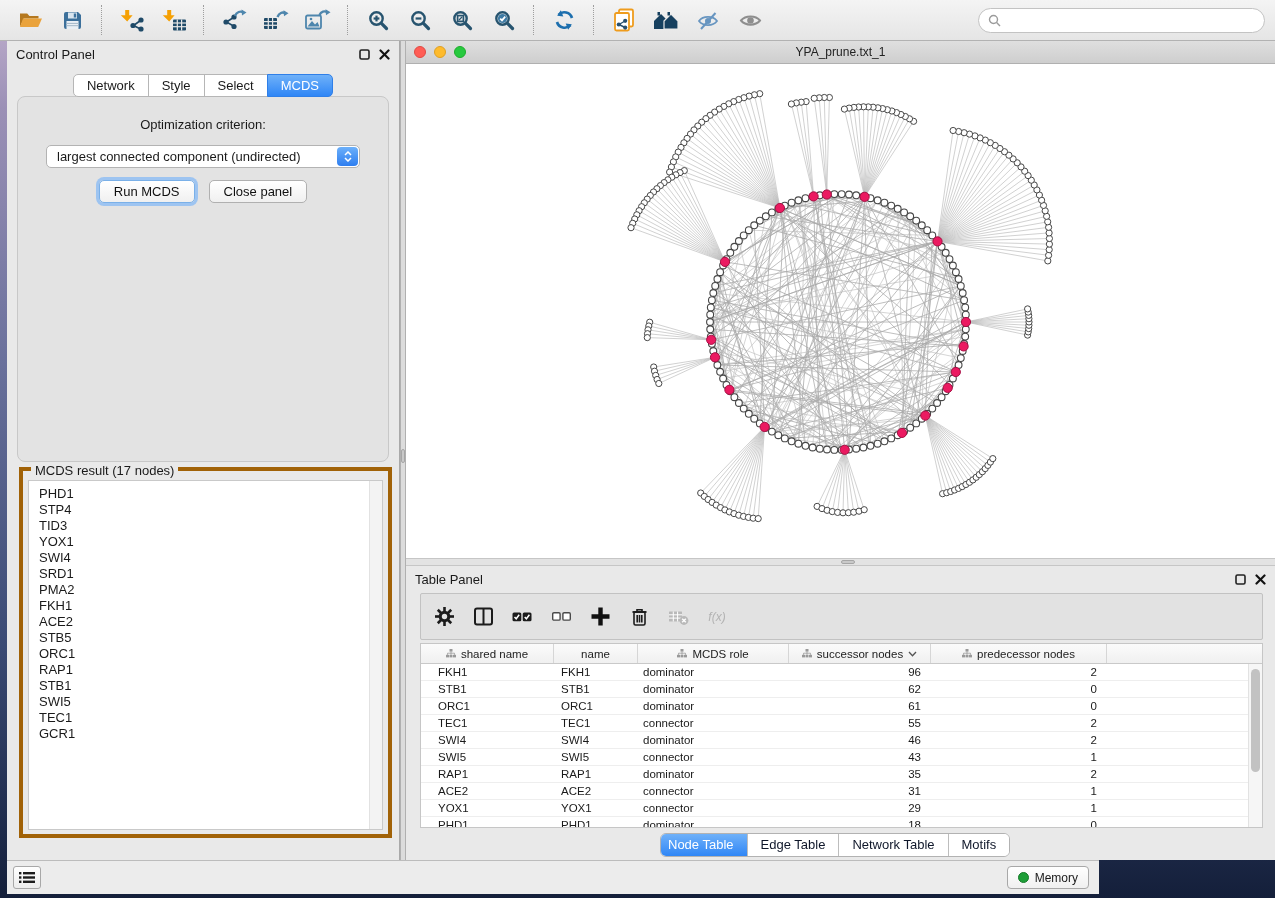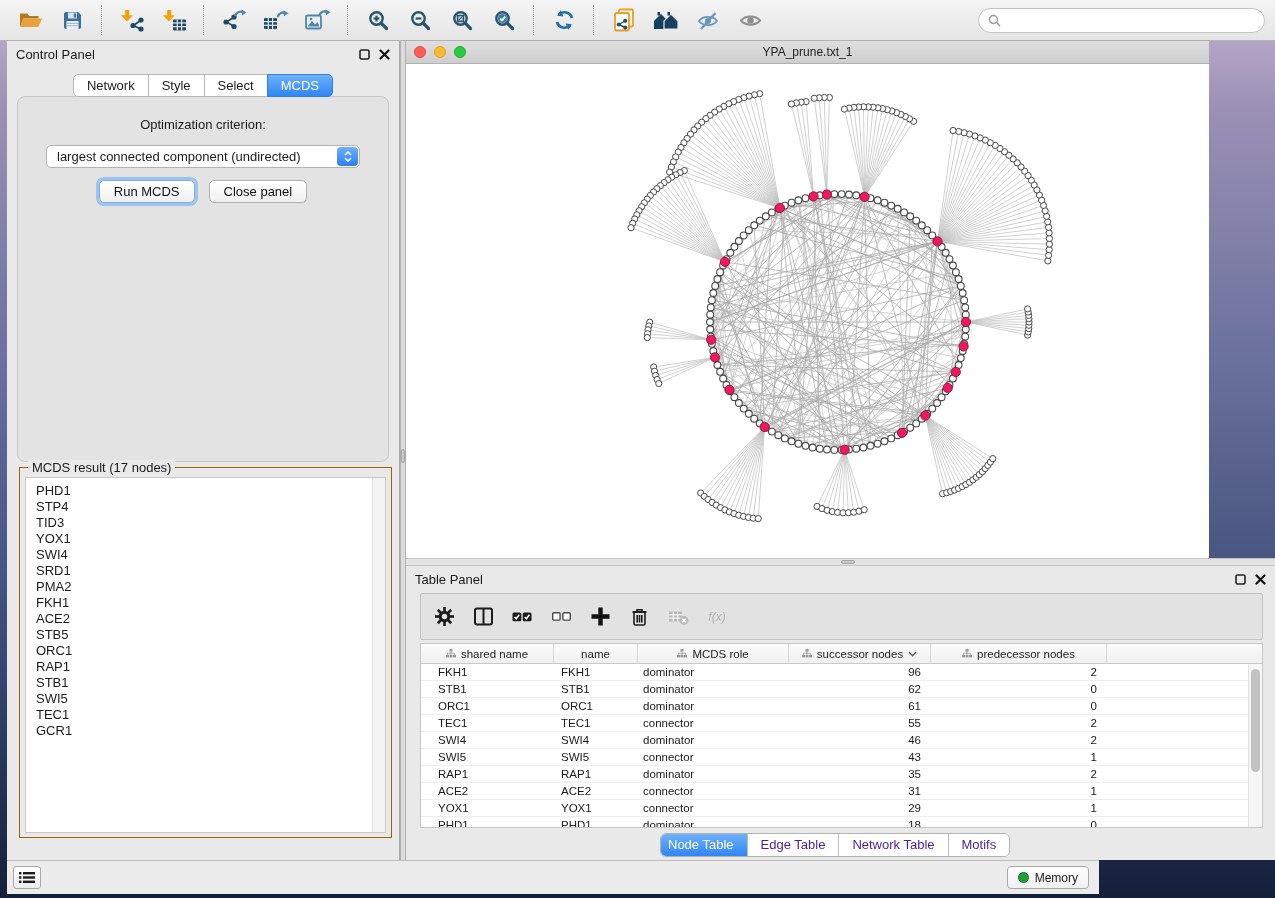--- a/index.html
+++ b/index.html
@@ -33,39 +33,39 @@
   .dropdown{position:relative;margin:13px auto 0;width:314px;height:23px;background:#fff;
     border:1px solid #b3b3b3;border-radius:5px;display:flex;align-items:center;font-size:13px;
     padding-left:10px;box-sizing:border-box;}
   .dd-stepper{position:absolute;right:1px;top:1px;width:21px;height:19px;border-radius:4px;
     background:linear-gradient(#6cb0fa,#2e7ef0);display:flex;flex-direction:column;
     align-items:center;justify-content:center;gap:1px;}
   .cp-buttons{display:flex;justify-content:center;gap:14px;margin-top:12px;}
   .btn{background:linear-gradient(#ffffff,#f0f0f0);border:1px solid #b0b0b0;border-radius:5px;
     font-size:13px;height:23px;padding:0 14px;font-family:inherit;color:#111;}
   .btn.focus{box-shadow:0 0 0 3px rgba(110,175,250,.6);border-color:#7ab0e8;}
-  .mcds-group{position:absolute;left:12px;top:426px;width:373px;height:371px;border:1px solid #a16207;
+  .mcds-group{position:absolute;left:12px;top:426px;width:373px;height:371px;border:4px solid #a16207;
     box-sizing:border-box;}
   .mcds-title{position:absolute;top:-8px;left:8px;background:#e9e9e9;padding:0 4px;font-size:13px;}
   .mcds-list{position:absolute;left:5px;top:9px;right:5px;bottom:4px;background:#fff;
     border:1px solid #c9c9c9;overflow:hidden;padding-top:5px;}
   .mcds-scroll{position:absolute;top:0;right:0;width:12px;height:100%;background:#f3f3f3;
     border-left:1px solid #e2e2e2;}
   .mcds-item{font-size:13px;line-height:16px;padding-left:10px;}
   
   .v-splitter{position:absolute;left:400px;top:41px;width:6px;height:819px;background:#dcdcdc;
     border-left:1px solid #b0b0b0;border-right:1px solid #b0b0b0;box-sizing:border-box;}
   .v-handle{position:absolute;top:408px;left:0;width:4px;height:14px;background:#c9c9c9;
     border:1px solid #a6a6a6;border-radius:2px;box-sizing:border-box;}
   .h-splitter{position:absolute;left:406px;top:558px;width:869px;height:8px;background:#e3e3e3;
     border-top:1px solid #c6c6c6;border-bottom:1px solid #c6c6c6;box-sizing:border-box;}
   .h-handle{position:absolute;left:50%;top:1px;width:14px;height:4px;background:#c9c9c9;
     border:1px solid #a6a6a6;border-radius:2px;box-sizing:border-box;}
   
-  .net-window{position:absolute;left:406px;top:41px;width:803px;height:517px;}
+  .net-window{position:absolute;left:406px;top:41px;width:869px;height:517px;}
   .net-titlebar{position:relative;height:22px;background:linear-gradient(#dfdfdf,#cecece);
     border-bottom:1px solid #b0b0b0;display:flex;align-items:center;padding:0 8px;}
   .net-title{position:absolute;left:0;right:0;text-align:center;font-size:12px;color:#222;}
   .traffic{width:12px;height:12px;border-radius:50%;margin-right:8px;flex:0 0 auto;z-index:2;}
   .t-red{background:#ff5d55;border:1px solid #e04a43;box-sizing:border-box;}
   .t-yellow{background:#febb2d;border:1px solid #dfa023;box-sizing:border-box;}
   .t-green{background:#27c93f;border:1px solid #1dad2b;box-sizing:border-box;}
   .net-canvas{position:relative;height:494px;background:#fff;}
   
   .table-panel{position:absolute;left:406px;top:566px;width:869px;height:294px;background:#e9e9e9;}
@@ -81,21 +81,21 @@
   .th{display:flex;align-items:center;justify-content:center;gap:5px;border-right:1px solid #d6d6d6;
     box-sizing:border-box;flex:0 0 auto;color:#222;}
   .th.filler{border-right:none;flex:1 1 auto;}
   .tr{display:flex;height:16px;border-bottom:1px solid #eeeeee;font-size:11.5px;align-items:center;}
   .td{box-sizing:border-box;flex:0 0 auto;white-space:nowrap;overflow:hidden;}
   .t-scroll{position:absolute;top:20px;right:0;bottom:0;width:13px;background:#f6f6f6;
     border-left:1px solid #e2e2e2;}
   .t-thumb{position:absolute;top:5px;left:2px;width:9px;height:103px;background:#c2c2c2;border-radius:5px;}
   .bottom-tabs{position:absolute;left:254px;top:267px;display:flex;border:1px solid #b2b2b2;
     border-radius:6px;overflow:hidden;background:#fff;height:22px;font-size:13px;}
-  .bt-tab{padding:0 13px;line-height:22px;border-right:1px solid #bdbdbd;background:#fff;color:#4c1d95;}
+  .bt-tab{padding:0 13px;line-height:22px;border-right:1px solid #bdbdbd;background:#fff;color:#0f172a;}
   .bt-tab:last-child{border-right:none;}
   .bt-tab.active{background:linear-gradient(#6fb1f9,#2f86f6);color:#fff;padding-left:7px;}
   
   .status-bar{position:absolute;left:7px;top:860px;width:1092px;height:34px;background:#ececec;
     border-top:1px solid #bcbcbc;box-sizing:border-box;}
   .list-btn{position:absolute;left:6px;top:5px;width:28px;height:23px;box-sizing:border-box;
     background:linear-gradient(#ffffff,#ececec);border:1px solid #a8a8a8;border-radius:3px;
     display:flex;align-items:center;justify-content:center;}
   .memory-btn{position:absolute;right:10px;top:5px;height:23px;box-sizing:border-box;
     background:linear-gradient(#ffffff,#f0f0f0);border:1px solid #a8a8a8;border-radius:4px;

